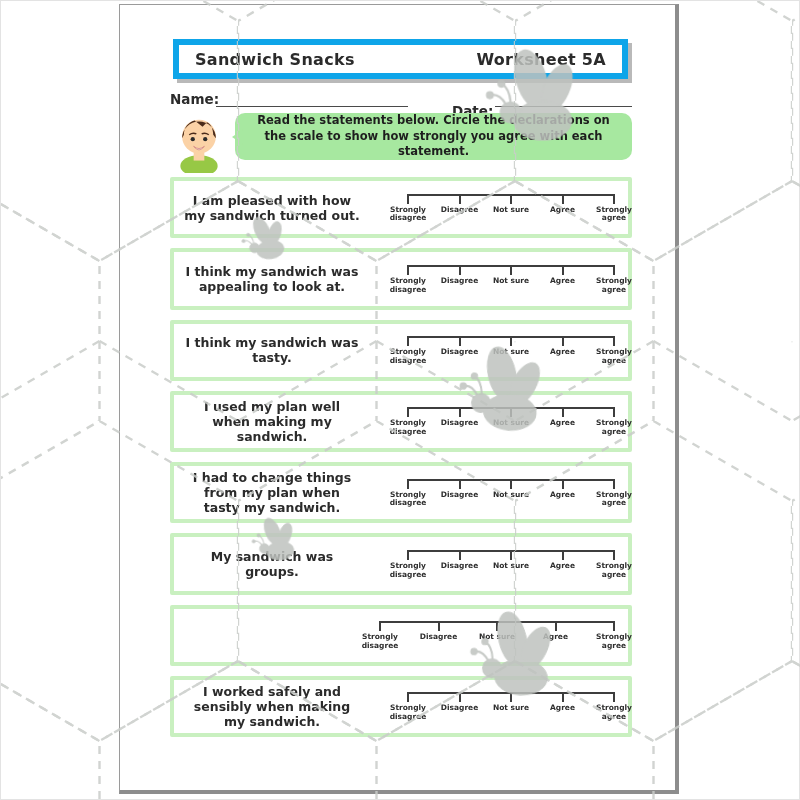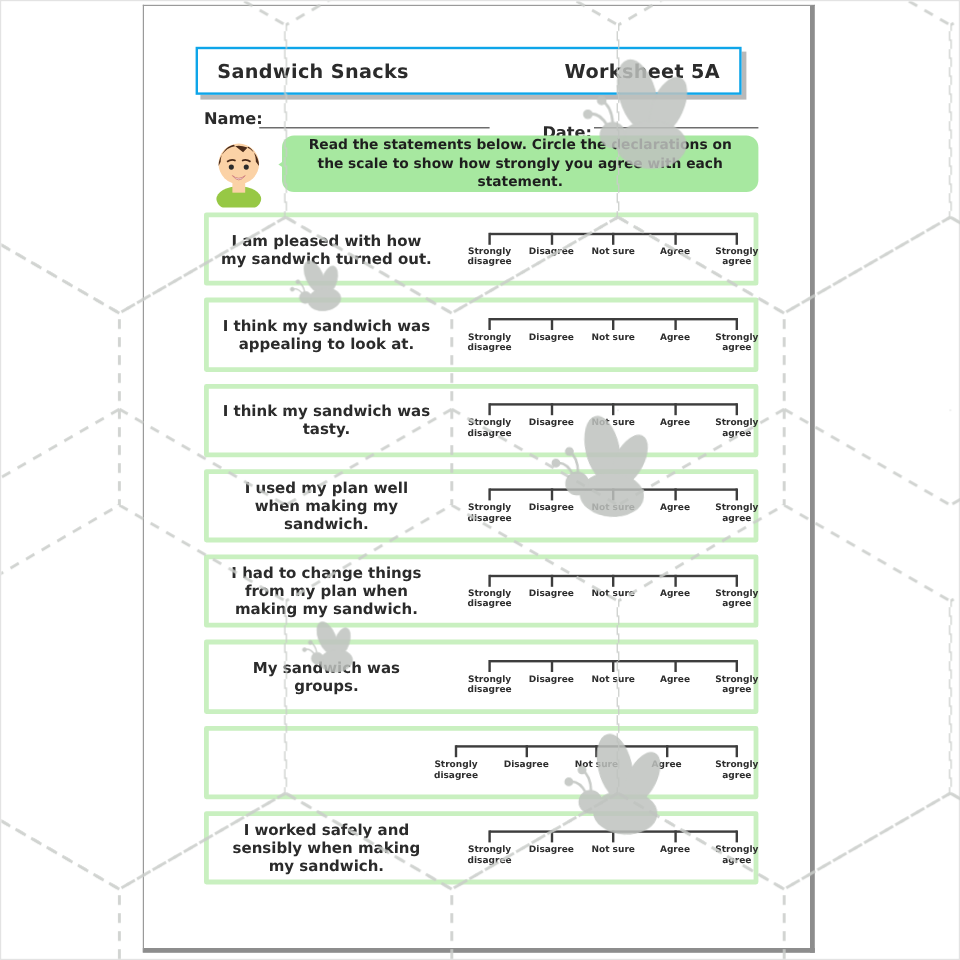--- a/index.html
+++ b/index.html
@@ -12,22 +12,22 @@
   *{margin:0;padding:0;box-sizing:border-box;}
   html,body{width:800px;height:800px;background:#ffffff;overflow:hidden;
     font-family:"DejaVu Sans","Liberation Sans",sans-serif;color:var(--ink);}
   .canvas{position:relative;width:800px;height:800px;border:1px solid #e3e3e3;background:#fff;}
 
   
   .sheet{position:absolute;left:118px;top:3px;width:560px;height:790px;background:#fff;
     border:1px solid #9a9a9a;border-right:4px solid #8d8d8d;border-bottom:4px solid #8d8d8d;z-index:1;}
 
   
-  .header-box{position:absolute;left:43px;top:34px;width:455px;height:40px;background:#fff;
-    border:2px solid #0ea5e9;box-shadow:4px 4px 0 #b9b9b9;display:flex;align-items:center;
+  .header-box{position:absolute;left:53px;top:34px;width:455px;height:40px;background:#fff;
+    border:6px solid #0ea5e9;box-shadow:4px 4px 0 #b9b9b9;display:flex;align-items:center;
     justify-content:space-between;padding:0 16px;z-index:10;}
   .header-box .title{font-size:16px;font-weight:bold;letter-spacing:.3px;}
 
   
   .id-row{position:absolute;left:50px;top:86px;width:462px;height:22px;z-index:10;font-weight:bold;font-size:13.5px;}
   .id-label{position:absolute;top:0;}
   .name-label{left:0;}
   .date-label{left:282px;margin-top:12px;}
   .fill-line{position:absolute;top:15px;border-bottom:1.6px solid #4a4a4a;height:1px;cursor:text;}
   .name-line{left:46px;width:192px;}
@@ -160,21 +160,21 @@
             <div class="tick" style="left: 50%;"></div>
             <div class="scale-label" style="left: 50%;">Not sure</div>
             <div class="tick" style="left: 75%;"></div>
             <div class="scale-label" style="left: 75%;">Agree</div>
             <div class="tick" style="left: 100%;"></div>
             <div class="scale-label" style="left: 100%;">Strongly agree</div>
           </div>
   </div>
 
   <div class="row">
-    <div class="stmt">I had to change things from my plan when making my sandwich.</div>
+    <div class="stmt">I had to change things from my plan when tasty my sandwich.</div>
     <div class="scale">
       <div class="scale-line"></div>
     <div class="tick" style="left: 0%;"></div>
             <div class="scale-label" style="left: 0%;">Strongly disagree</div>
             <div class="tick" style="left: 25%;"></div>
             <div class="scale-label" style="left: 25%;">Disagree</div>
             <div class="tick" style="left: 50%;"></div>
             <div class="scale-label" style="left: 50%;">Not sure</div>
             <div class="tick" style="left: 75%;"></div>
             <div class="scale-label" style="left: 75%;">Agree</div>

